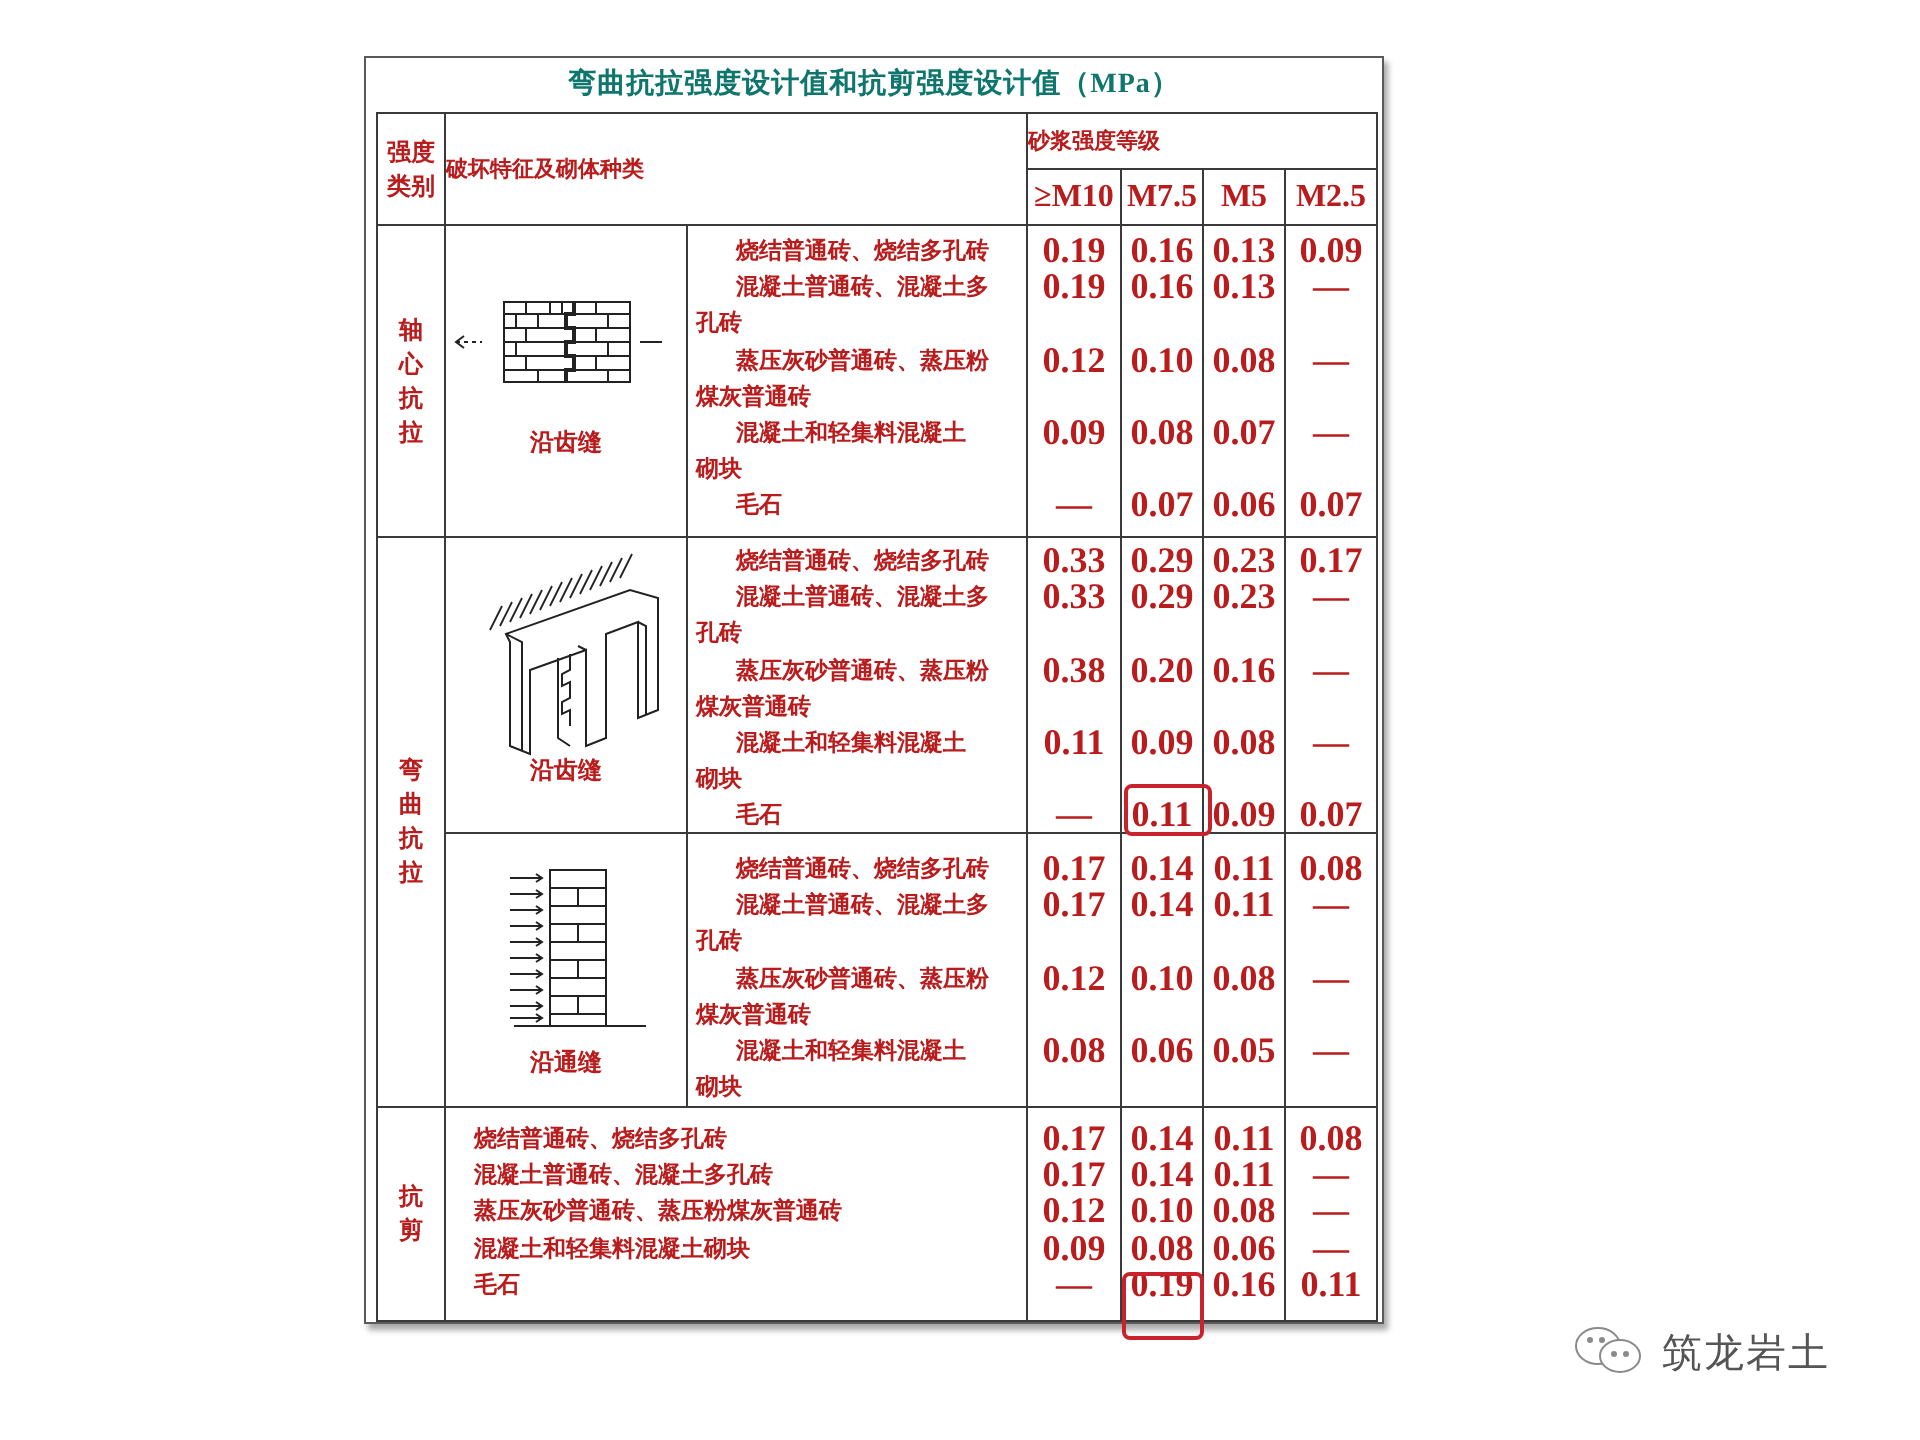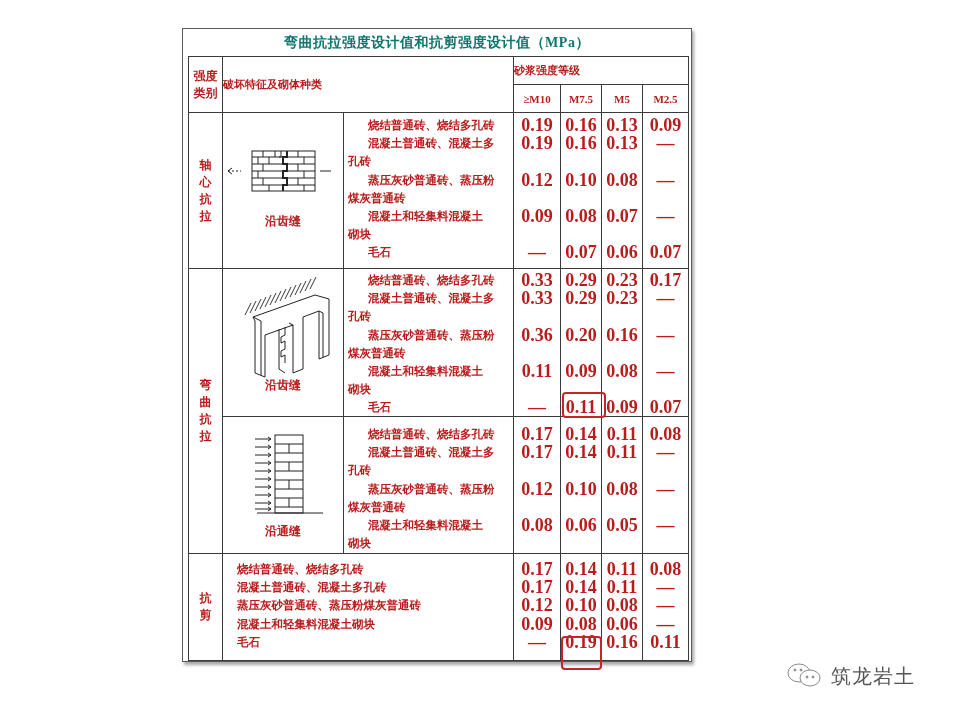--- a/index.html
+++ b/index.html
@@ -4,21 +4,21 @@
 <style>
   html,body{margin:0;padding:0;background:#ffffff;}
   body{width:960px;height:720px;position:relative;overflow:hidden;font-family:"DejaVu Sans","Liberation Sans",sans-serif;}
   .frame{position:absolute;left:182px;top:28px;width:508px;height:632px;border:1.5px solid #5a5a5a;background:#fff;box-shadow:2px 3px 3px rgba(0,0,0,0.35);}
   .title{position:absolute;left:0;top:0;width:508px;height:27px;text-align:center;line-height:27px;font-size:14px;font-weight:bold;color:#0f766e;letter-spacing:0.5px;}
   .title .unit{font-family:"Liberation Serif",serif;}
   table.t{position:absolute;left:5px;top:27px;border-collapse:collapse;width:500px;table-layout:fixed;color:#b91c1c;}
   table.t td{border:1px solid #3a3a3a;padding:0;vertical-align:middle;}
   .hd{font-size:11px;font-weight:bold;text-align:left;}
   .cat{font-size:12px;font-weight:bold;text-align:center;line-height:17px;}
-  .grade{font-family:"Liberation Serif",serif;font-weight:bold;font-size:11px;text-align:center;}
+  .grade{font-family:"Liberation Serif",serif;font-weight:bold;font-size:16px;text-align:center;}
   .num{font-family:"Liberation Serif",serif;font-weight:bold;font-size:18px;text-align:center;}
   .valcol{vertical-align:top !important;}
   .lines div{height:18.2px;line-height:18.2px;white-space:nowrap;}
   .mat{font-size:11.5px;font-weight:bold;margin-top:20px;}
   .mat div{height:18.2px;line-height:18.2px;white-space:nowrap;}
   .mat .ind{padding-left:24px;}
   .mat .cont{padding-left:4px;}
   .fig{position:relative;}
   .figlabel{position:absolute;left:0;width:100%;text-align:center;font-size:12px;font-weight:bold;}
   .hl{position:absolute;border:2px solid #c8232c;border-radius:4px;}
@@ -211,21 +211,21 @@
           <div class="ind">混凝土和轻集料混凝土</div>
           <div class="cont">砌块</div>
           <div class="ind">毛石</div>
         </div>
       </td>
       <td class="num valcol lines">
             <div style="padding-top:2px">
         <div>0.33</div>
         <div>0.33</div>
               <div></div>
-        <div>0.36</div>
+        <div>0.38</div>
               <div></div>
         <div>0.11</div>
               <div></div>
         <div>—</div>
       </div>
           </td>
       <td class="num valcol lines">
             <div style="padding-top:2px">
         <div>0.29</div>
         <div>0.29</div>

